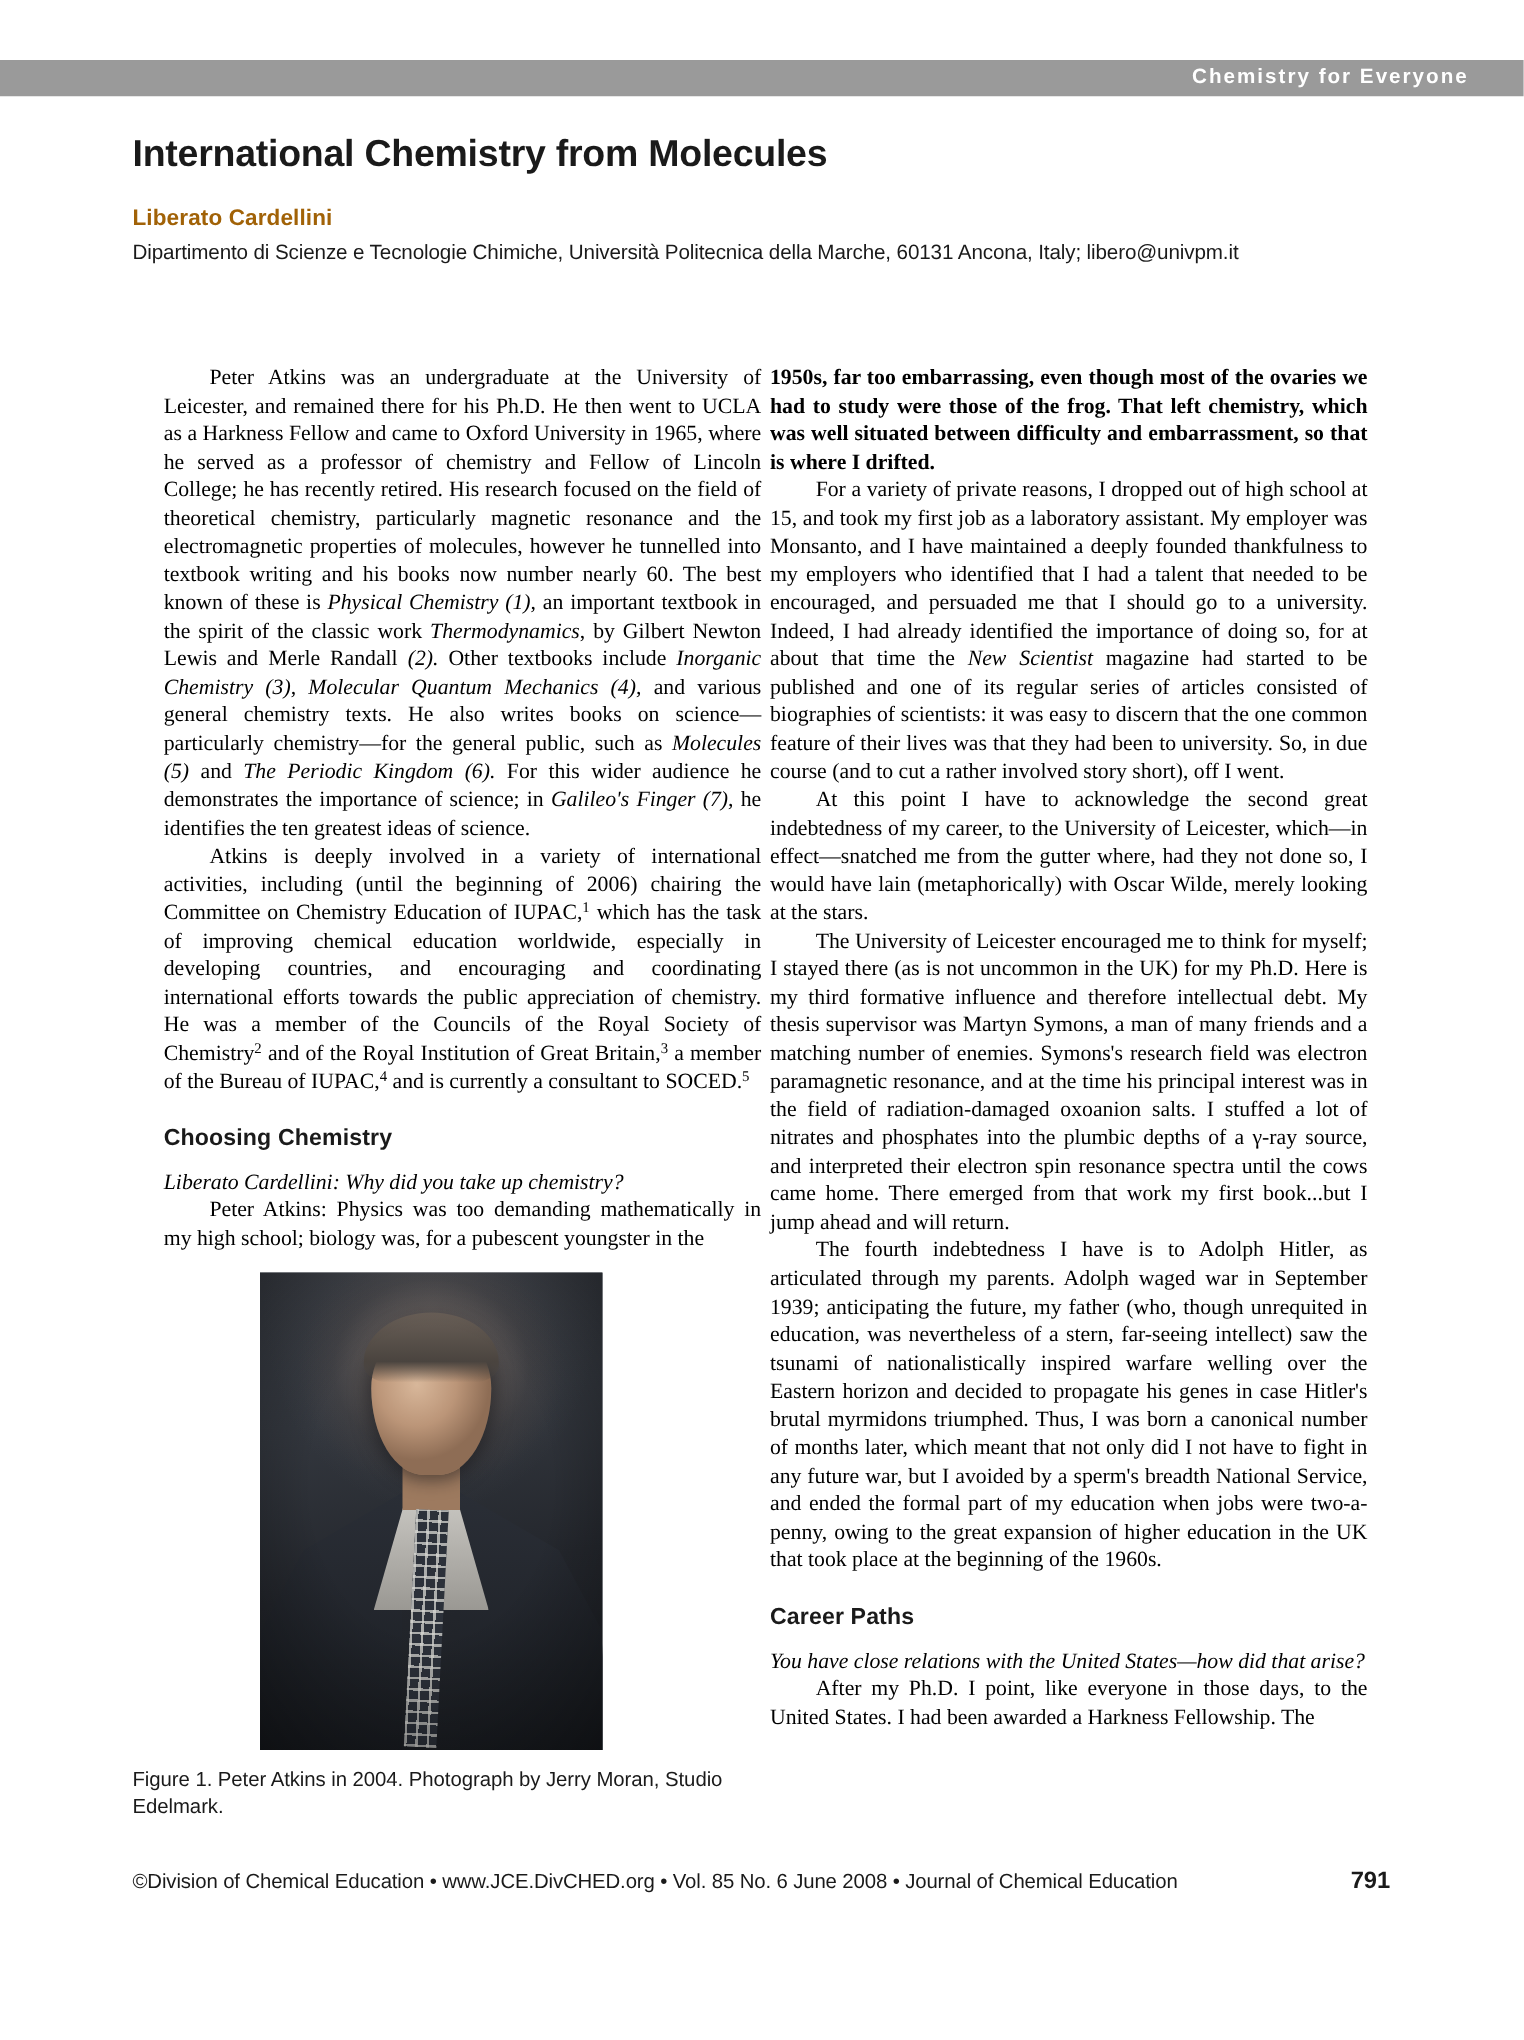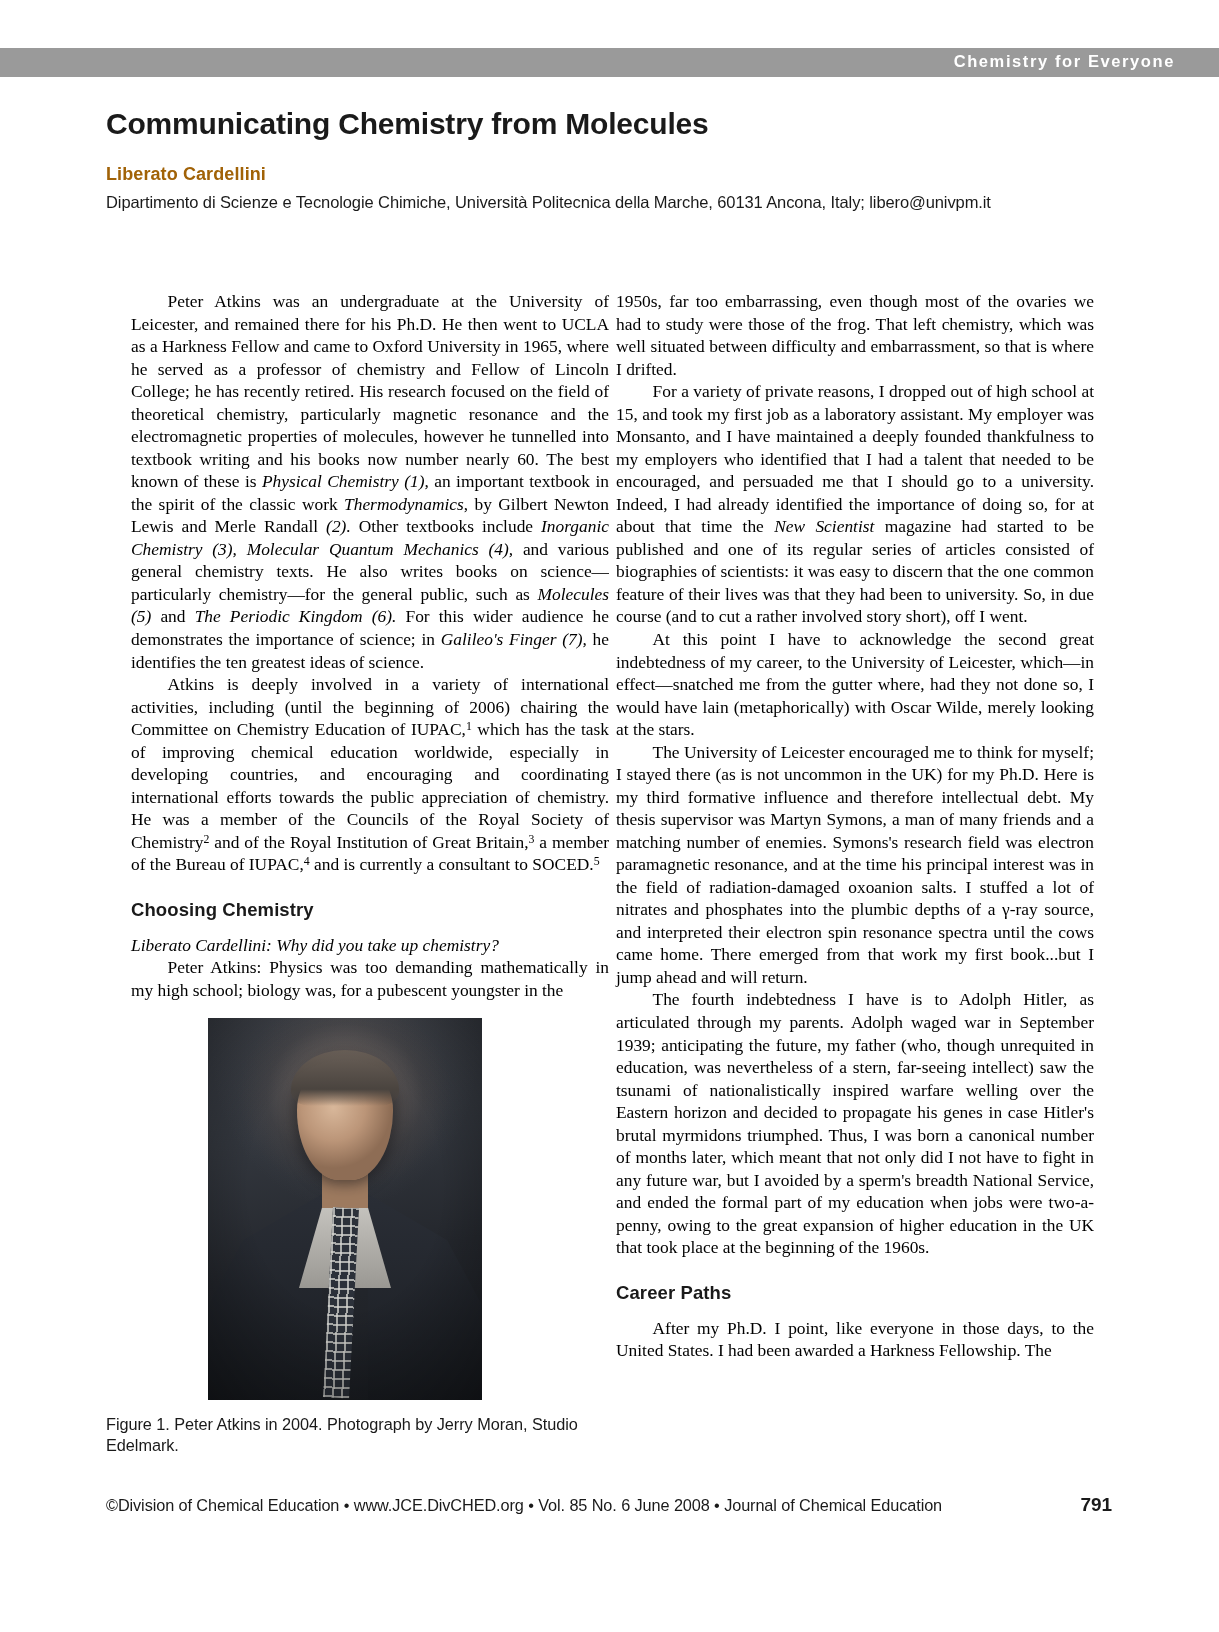--- a/index.html
+++ b/index.html
@@ -83,21 +83,21 @@
     -webkit-hyphens: none;
     hyphens: none;
   }
   .col-left  { left: 106px; margin-left: 25px; }
   .col-right { left: 616px; }
 
   .col p {
     margin: 0;
     text-indent: 2.1em;
   }
-  .col p.noindent { text-indent: 0; }
+  .col p.noindent { text-indent: 0; font-weight: bold; }
 
   i, em { font-style: italic; }
   sup {
     font-size: 0.68em;
     vertical-align: 0.45em;
     line-height: 0;
   }
 
   h2.section {
     font-family: "Liberation Sans", sans-serif;
@@ -240,21 +240,21 @@
   }
 </style>
 </head>
 <body>
 
 <div class="runhead-bar"></div>
 <div class="runhead-text">Chemistry for Everyone</div>
 
 <div class="titleblock">
   <h1 class="doc-title">
-    <span>Communicating Chemistry from </span><span class="ital">Molecules</span><br>
+    <span>International Chemistry from </span><span class="ital">Molecules</span><br>
   </h1>
   <p class="author">Liberato Cardellini</p>
   <p class="affiliation"><span>Dipartimento di Scienze e Tecnologie Chimiche, Università Politecnica della Marche, 60131 Ancona, Italy; </span><span class="email">libero@univpm.it</span></p>
 </div>
 
 <div class="col col-left">
 
   <p><span>Peter Atkins was an undergraduate at the University of Leicester, and remained there for his Ph.D. He then went to UCLA as a Harkness Fellow and came to Oxford University in 1965, where he served as a professor of chemistry and Fellow of Lincoln College; he has recently retired. His research focused on the field of theoretical chemistry, particularly magnetic resonance and the electromagnetic properties of molecules, however he tunnelled into textbook writing and his books now number nearly 60. The best known of these is </span><i>Physical Chemistry (1),</i><span> an important textbook in the spirit of the classic work </span><i>Thermodynamics</i><span>, by Gilbert Newton Lewis and Merle Randall </span><i>(2).</i><span> Other textbooks include </span><i>Inorganic Chemistry (3), Molecular Quantum Mechanics (4),</i><span> and various general chemistry texts. He also writes books on science—particularly chemistry—for the general public, such as </span><i>Molecules (5)</i><span> and </span><i>The Periodic Kingdom (6).</i><span> For this wider audience he demonstrates the importance of science; in </span><i>Galileo's Finger (7),</i><span> he identifies the ten greatest ideas of science.</span></p>
 
   <p><span>Atkins is deeply involved in a variety of international activities, including (until the beginning of 2006) chairing the Committee on Chemistry Education of IUPAC,</span><sup>1</sup><span> which has the task of improving chemical education worldwide, especially in developing countries, and encouraging and coordinating international efforts towards the public appreciation of chemistry. He was a member of the Councils of the Royal Society of Chemistry</span><sup>2</sup><span> and of the Royal Institution of Great Britain,</span><sup>3</sup><span> a member of the Bureau of IUPAC,</span><sup>4</sup><span> and is currently a consultant to SOCED.</span><sup>5</sup></p>
@@ -289,20 +289,21 @@
   <p><span>For a variety of private reasons, I dropped out of high school at 15, and took my first job as a laboratory assistant. My employer was Monsanto, and I have maintained a deeply founded thankfulness to my employers who identified that I had a talent that needed to be encouraged, and persuaded me that I should go to a university. Indeed, I had already identified the importance of doing so, for at about that time the </span><i>New Scientist</i><span> magazine had started to be published and one of its regular series of articles consisted of biographies of scientists: it was easy to discern that the one common feature of their lives was that they had been to university. So, in due course (and to cut a rather involved story short), off I went.</span></p>
 
   <p>At this point I have to acknowledge the second great indebtedness of my career, to the University of Leicester, which—in effect—snatched me from the gutter where, had they not done so, I would have lain (metaphorically) with Oscar Wilde, merely looking at the stars.</p>
 
   <p>The University of Leicester encouraged me to think for myself; I stayed there (as is not uncommon in the UK) for my Ph.D. Here is my third formative influence and therefore intellectual debt. My thesis supervisor was Martyn Symons, a man of many friends and a matching number of enemies. Symons's research field was electron paramagnetic resonance, and at the time his principal interest was in the field of radiation-damaged oxoanion salts. I stuffed a lot of nitrates and phosphates into the plumbic depths of a γ-ray source, and interpreted their electron spin resonance spectra until the cows came home. There emerged from that work my first book...but I jump ahead and will return.</p>
 
   <p>The fourth indebtedness I have is to Adolph Hitler, as articulated through my parents. Adolph waged war in September 1939; anticipating the future, my father (who, though unrequited in education, was nevertheless of a stern, far-seeing intellect) saw the tsunami of nationalistically inspired warfare welling over the Eastern horizon and decided to propagate his genes in case Hitler's brutal myrmidons triumphed. Thus, I was born a canonical number of months later, which meant that not only did I not have to fight in any future war, but I avoided by a sperm's breadth National Service, and ended the formal part of my education when jobs were two-a-penny, owing to the great expansion of higher education in the UK that took place at the beginning of the 1960s.</p>
 
   <h2 class="section">Career Paths</h2>
 
+  <p class="question">You have close relations with the United States—how did that arise?</p>
 
   <p>After my Ph.D. I point, like everyone in those days, to the United States. I had been awarded a Harkness Fellowship. The</p>
 
 </div>
 
 <div class="footer">
   <span>©Division of Chemical Education • www.JCE.DivCHED.org • Vol. 85 No. 6 June 2008 • Journal of Chemical Education</span>
   <span class="pageno">791</span>
 </div>
 

